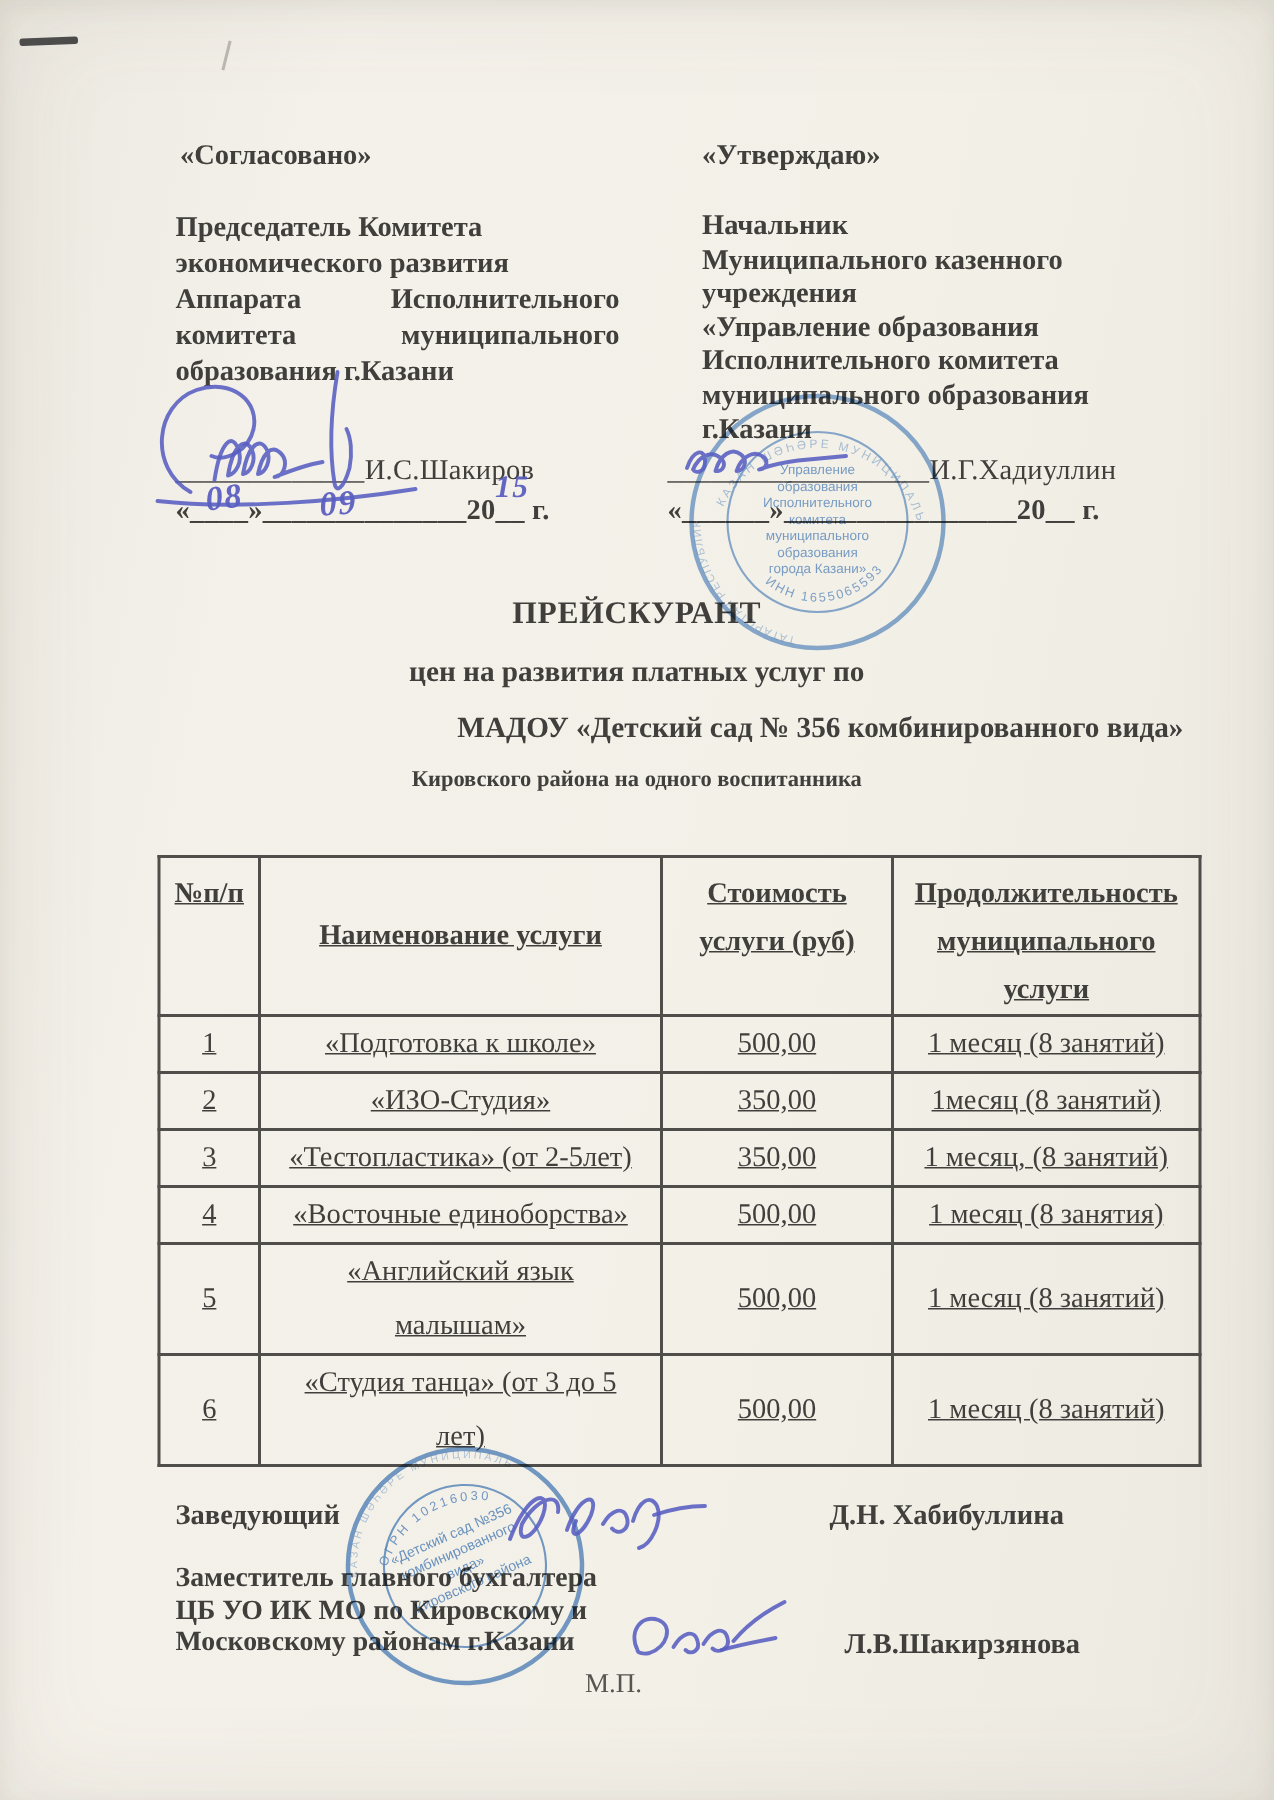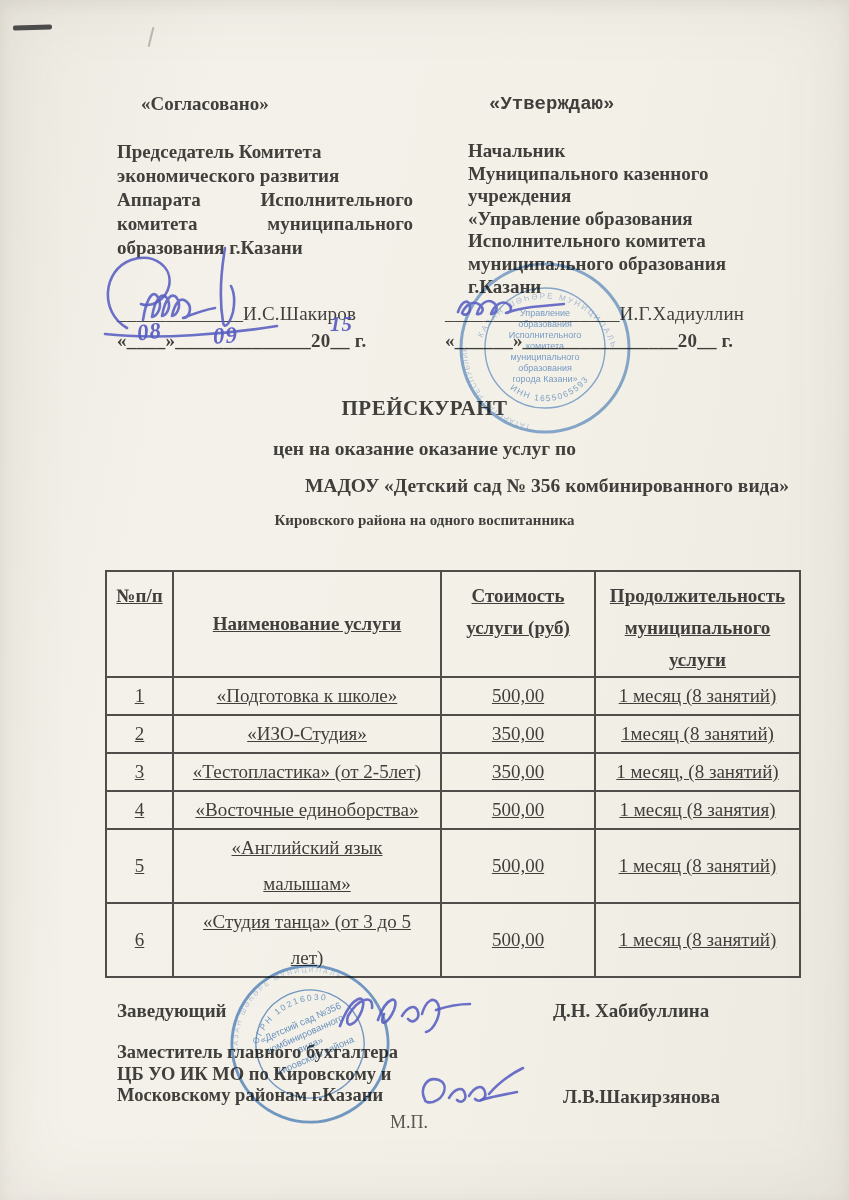--- a/index.html
+++ b/index.html
@@ -11,21 +11,21 @@
     background:linear-gradient(100deg,#ece9e1 0%,#f4f1ea 22%,#f3f0e8 60%,#ecE9e1 100%);
   }
   .page::after{
     content:""; position:absolute; inset:0; pointer-events:none;
     box-shadow:inset 0 0 70px rgba(110,100,75,.10), inset 0 4px 14px rgba(90,85,70,.08);
   }
   .artifact-dash{ position:absolute; left:13px; top:25px; width:39px; height:5px;
     background:#4c4c4c; border-radius:2px; transform:rotate(-2deg); }
   .artifact-tick{ position:absolute; left:150px; top:27px; width:2px; height:20px;
     background:rgba(120,118,112,.45); transform:rotate(14deg); }
-  .hdr-label{ position:absolute; font-size:19px; font-weight:bold;margin-left:21px; }
+  .hdr-label{ position:absolute; font-size:19px; font-weight:bold; }
   .par{ position:absolute; font-size:19px; font-weight:bold; }
   .par .line{ display:block; }
   .par-left{ left:117px; top:140px; width:296px; line-height:24px; }
   .par-left .line:nth-child(3), .par-left .line:nth-child(4){
     text-align:justify; text-align-last:justify; }
   .par-right{ left:468px; top:140px; width:322px; line-height:22.6px; }
 
   .sigrow{ position:absolute; font-size:19px; font-weight:normal; white-space:nowrap; letter-spacing:.2px; }
   .daterow{ position:absolute; font-size:19px; font-weight:bold; white-space:nowrap; letter-spacing:.2px; }
 
@@ -69,21 +69,21 @@
 </style>
 </head>
 <body>
 
 <div class="page">
 
   <div class="artifact-dash"></div>
   <div class="artifact-tick"></div>
 
   <div class="hdr-label" style="left:120px; top:93px;">«Согласовано»</div>
-  <div class="hdr-label" style="left:468px; top:93px;font-family:Liberation Mono, monospace;">«Утверждаю»</div>
+  <div class="hdr-label" style="left:468px; top:93px;">«Утверждаю»</div>
 
   <div class="par par-left">
     <span class="line">Председатель Комитета</span>
     <span class="line">экономического развития</span>
     <span class="line">Аппарата Исполнительного</span>
     <span class="line">комитета муниципального</span>
     <span class="line">образования г.Казани</span>
   </div>
 
   <div class="par par-right">
@@ -104,21 +104,21 @@
   <div class="sigrow" style="left:445px; top:303px;">
     <span>__________________</span><span>И.Г.Хадиуллин</span>
   </div>
   <div class="daterow" style="left:445px; top:330px;">«______»________________20__ г.</div>
 
   <div class="hw" style="left:137px; top:319px; transform:rotate(-7deg);">08</div>
   <div class="hw" style="left:213px; top:323px; transform:rotate(-4deg);">09</div>
   <div class="hw" style="left:330px; top:312px; font-size:21px;">15</div>
 
   <div class="title-block t-main">ПРЕЙСКУРАНТ</div>
-  <div class="title-block t-sub1">цен на оказание оказание услуг по</div>
+  <div class="title-block t-sub1">цен на развития платных услуг по</div>
   <div class="title-block t-sub2">МАДОУ «Детский сад № 356 комбинированного вида»</div>
   <div class="title-block t-sub3">Кировского района на одного воспитанника</div>
 
   <table class="price-table">
     <colgroup>
       <col style="width:67px">
         <col style="width:268px">
         <col style="width:154px">
         <col style="width:205px">
     </colgroup>

